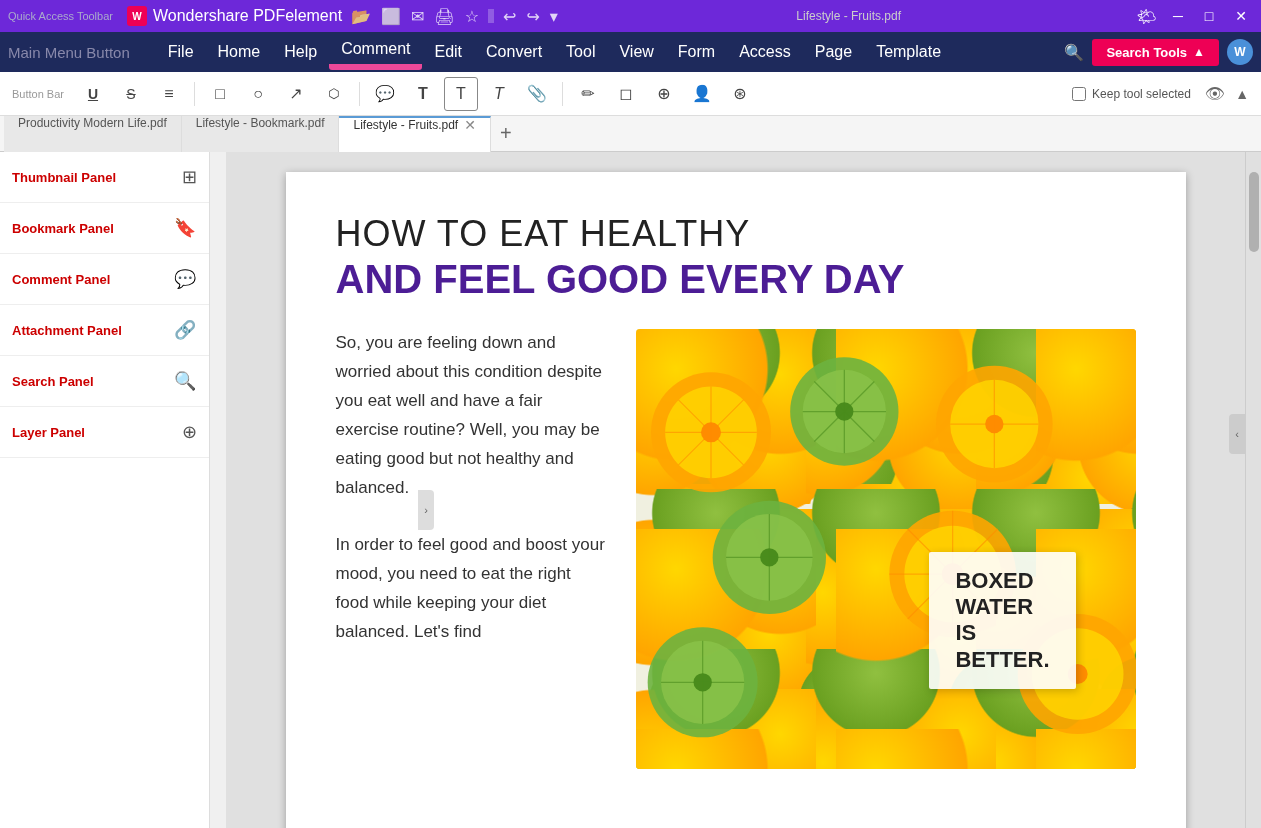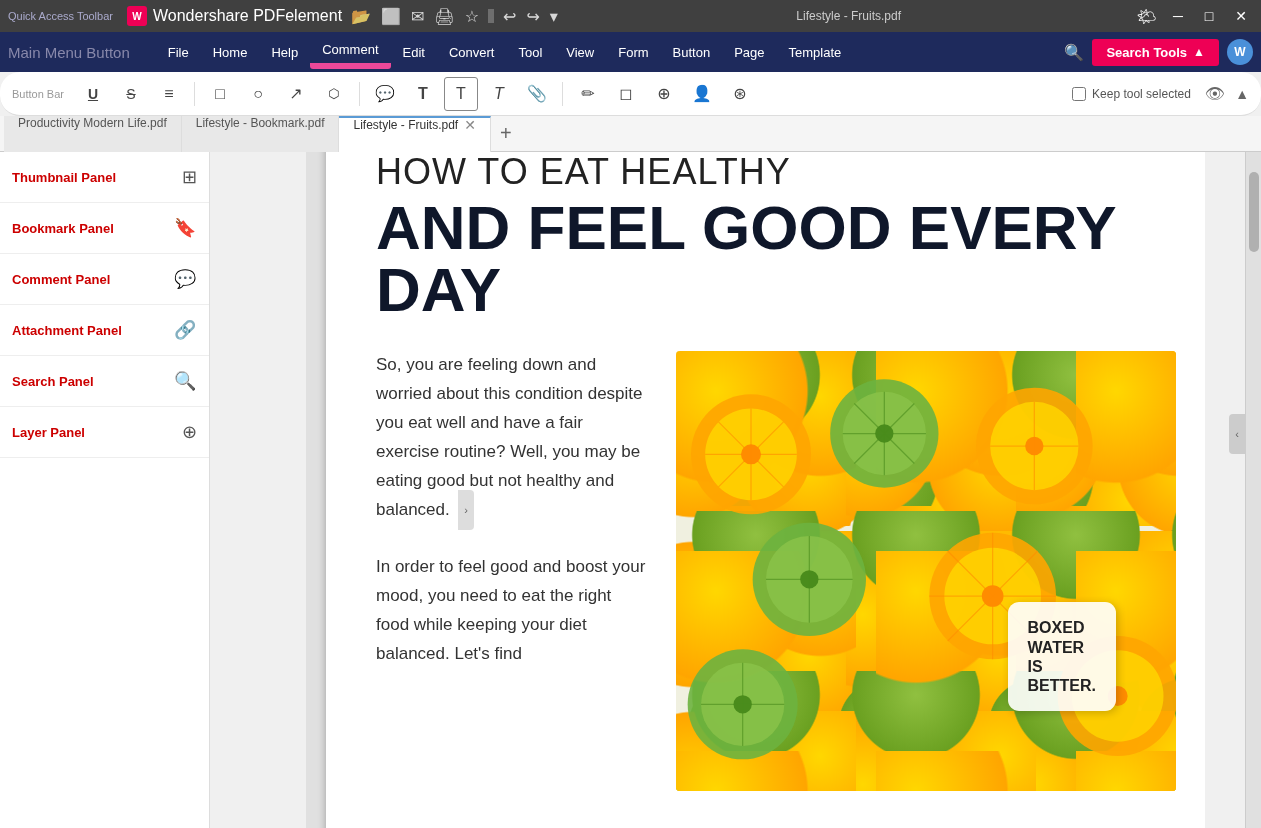--- a/index.html
+++ b/index.html
@@ -1,21 +1,21 @@
 <!DOCTYPE html>
 <html><head>
   <meta charset="utf-8">
   <style>
     * { margin: 0; padding: 0; box-sizing: border-box; }
     body { font-family: 'Segoe UI', Arial, sans-serif; width: 1261px; height: 828px; overflow: hidden; background: #f0f0f0; }
 
     
     #title-bar {
       height: 32px;
-      background: #404040;
+      background: #6d28d9;
       display: flex;
       align-items: center;
       justify-content: space-between;
       padding: 0 8px;
       color: white;
       font-size: 12px;
     }
     #title-bar .left { display: flex; align-items: center; gap: 6px; }
     #title-bar .logo-icon { width: 20px; height: 20px; background: #e05; border-radius: 3px; display: flex; align-items: center; justify-content: center; font-size: 10px; color: white; font-weight: bold; }
     #title-bar .app-name { color: white; font-size: 16px; }
@@ -30,21 +30,21 @@
     #menu-bar {
       height: 40px;
       background: #1e2a5c;
       display: flex;
       align-items: center;
       padding: 0 8px;
       gap: 0;
     }
     .menu-item {
       color: white;
-      font-size: 13px;
+      font-size: 16px;
       padding: 6px 12px;
       cursor: pointer;
       border-radius: 3px;
       white-space: nowrap;
     }
     .menu-item.active { color: #fff; border-bottom: 6px solid #ec4899; }
     .menu-spacer { flex: 1; }
     .search-tools-btn {
       background: #e05;
       color: white;
@@ -59,21 +59,20 @@
 
     
     #button-bar {
       height: 44px;
       background: white;
       border-bottom: 1px solid #ddd;
       display: flex;
       align-items: center;
       padding: 0 12px;
       gap: 4px;
-      border-radius: 20px;
     }
     .tool-btn {
       width: 34px; height: 34px;
       display: flex; align-items: center; justify-content: center;
       font-size: 16px; cursor: pointer; border-radius: 3px; color: #444;
       border: none; background: transparent;
     }
     .tool-sep { width: 1px; height: 24px; background: #ddd; margin: 0 4px; }
     .keep-tool { display: flex; align-items: center; gap: 6px; margin-left: auto; font-size: 12px; color: #555; }
     .keep-tool input[type=checkbox] { width: 14px; height: 14px; }
@@ -104,21 +103,21 @@
     .tab.active {
       background: white;
       color: #333;
       font-weight: 500;
       border-top: 2px solid #5b9bd5;
     }
     .tab .close-tab { color: #888; font-size: 14px; line-height: 1; }
     .tab-add { width: 30px; height: 30px; display: flex; align-items: center; justify-content: center; font-size: 20px; color: #666; cursor: pointer; }
 
     
-    #main { display: flex; height: calc(828px - 32px - 40px - 44px - 36px); gap: 40px; }
+    #main { display: flex; height: calc(828px - 32px - 40px - 44px - 36px); }
 
     
     #left-panel {
       width: 210px;
       background: white;
       border-right: 1px solid #ddd;
       flex-shrink: 0;
       display: flex;
       flex-direction: column;
     }
@@ -149,21 +148,20 @@
       z-index: 10;
     }
 
     
     #content-area {
       flex: 1;
       background: #e0e0e0;
       overflow: hidden;
       position: relative;
       display: flex;
-      justify-content: center;
     }
 
     
     #pdf-page {
       background: white;
       margin: 20px auto;
       width: 900px;
       min-height: 760px;
       box-shadow: 0 2px 8px rgba(0,0,0,0.3);
       padding: 40px 50px;
@@ -173,23 +171,23 @@
     .pdf-title-small {
       font-size: 36px;
       font-weight: 400;
       color: #222;
       text-transform: uppercase;
       letter-spacing: 1px;
       line-height: 1.2;
       margin-bottom: 4px;
     }
     .pdf-title-large {
-      font-size: 62px;
+      font-size: 40px;
       font-weight: 900;
-      color: #0f172a;
+      color: #4c1d95;
       text-transform: uppercase;
       letter-spacing: 0px;
       line-height: 1.0;
       margin-bottom: 30px;
     }
 
     .pdf-content-row {
       display: flex;
       gap: 30px;
     }
@@ -227,27 +225,27 @@
         radial-gradient(circle at 90% 80%, #90c040 0%, #6aa020 40%, transparent 41%),
         radial-gradient(circle at 95% 45%, #ffd700 0%, #ffa500 40%, transparent 41%);
       background-size: 200px 200px, 160px 160px, 180px 180px, 170px 170px, 150px 150px, 190px 190px, 155px 155px, 175px 175px, 165px 165px, 185px 185px;
       background-color: #f0f0e0;
     }
     .boxed-water {
       position: absolute;
       bottom: 80px;
       right: 60px;
       background: rgba(255,255,255,0.9);
-      padding: 16px 20px;
-      font-size: 16px;
+      padding: 16px 26px;
+      font-size: 22px;
       font-weight: 900;
       color: #222;
       line-height: 1.2;
       text-transform: uppercase;
-      border-radius: 11px;
+      border-radius: 2px;
       box-shadow: 2px 2px 8px rgba(0,0,0,0.2);
     }
 
     
     #right-scrollbar {
       width: 16px;
       background: #e0e0e0;
       border-left: 1px solid #ccc;
       display: flex; flex-direction: column; align-items: center;
     }
@@ -305,21 +303,21 @@
   <div style="font-size:15px;color:#88a;margin-right:26px;">Main Menu Button</div>
   <span class="menu-item">File</span>
   <span class="menu-item">Home</span>
   <span class="menu-item">Help</span>
   <span class="menu-item active">Comment</span>
   <span class="menu-item">Edit</span>
   <span class="menu-item">Convert</span>
   <span class="menu-item">Tool</span>
   <span class="menu-item">View</span>
   <span class="menu-item">Form</span>
-  <span class="menu-item">Button</span>
+  <span class="menu-item">Access</span>
   <span class="menu-item">Page</span>
   <span class="menu-item">Template</span>
   <div class="menu-spacer"></div>
   <span style="color:white;font-size:16px;margin-right:8px;">🔍</span>
   <div class="search-tools-btn">
     <span>Search Tools</span>
     <span style="font-size:12px;">▲</span>
   </div>
   <div class="avatar">W</div>
 </div>

